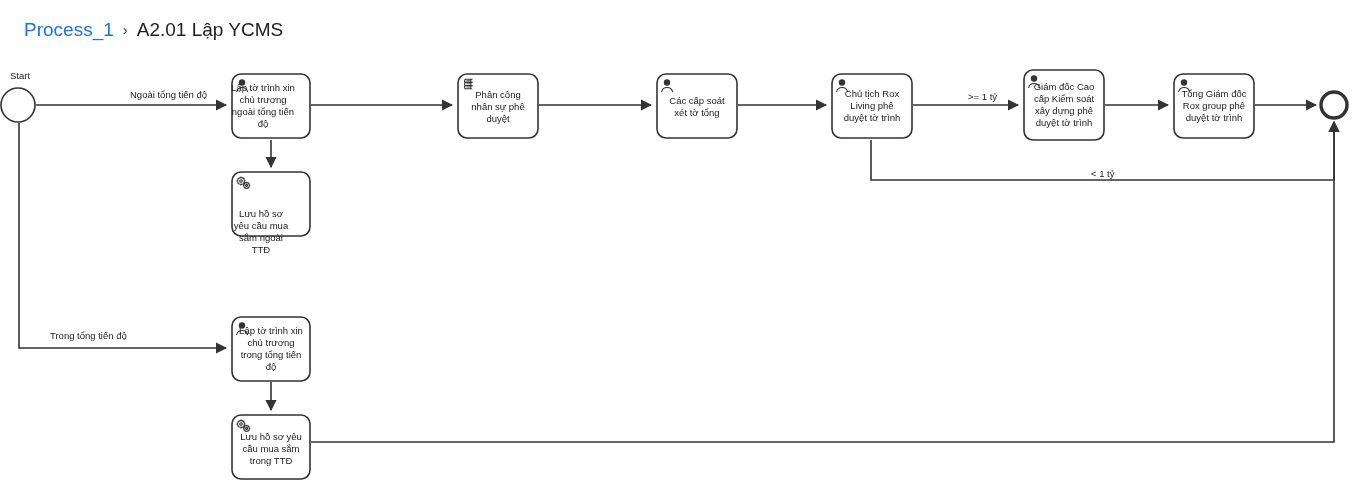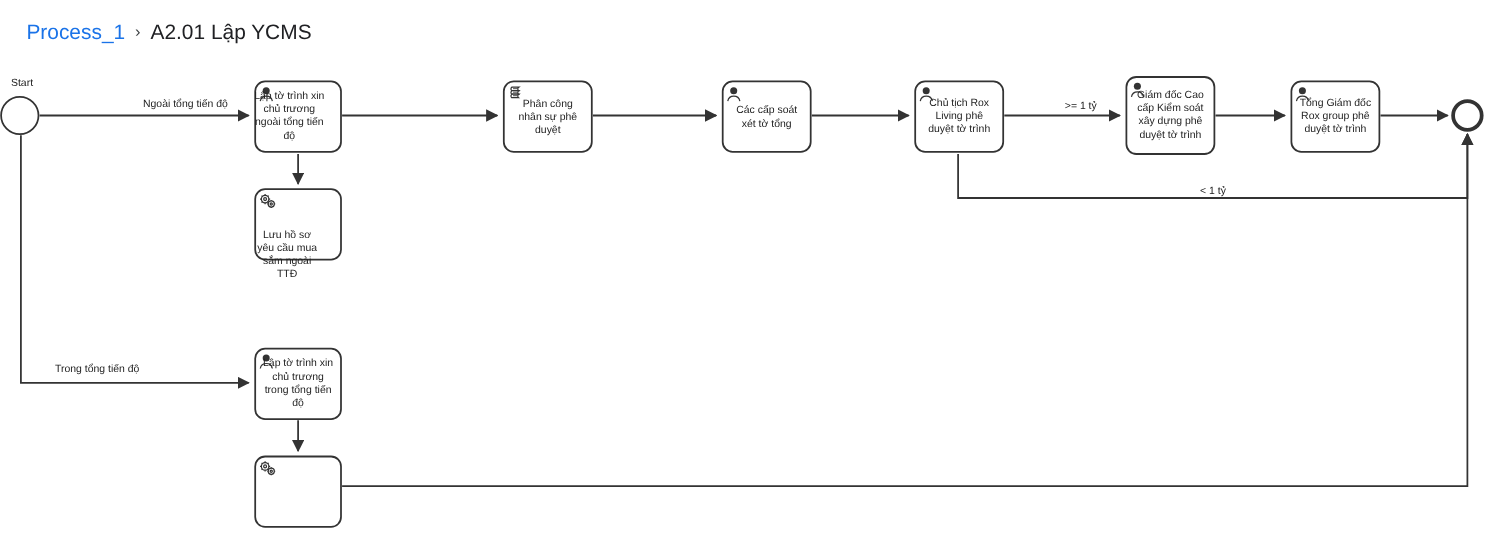--- a/index.html
+++ b/index.html
@@ -230,20 +230,23 @@
   </div>
 
   <div class="node-label task-label" style="left:234px; top:321px; width:74px; height:56px;">
     <span>Lập tờ trình xin chủ trương trong tổng tiến độ</span>
   </div>
 
   <div class="node-label task-label" style="left:1176px; top:78px; width:76px; height:56px;">
     <span>Tổng Giám đốc Rox group phê duyệt tờ trình</span>
   </div>
 
+  <div class="node-label task-label" style="left:234px; top:423px; width:74px; height:52px;">
+    <span>Lưu hồ sơ yêu cầu mua sắm trong TTĐ</span>
+  </div>
 
   <div class="edge-label" style="left:82px; top:89px;margin-left:48px;">Ngoài tổng tiến độ</div>
 
   <div class="edge-label" style="left:50px; top:330px;">Trong tổng tiến độ</div>
 
   <div class="edge-label" style="left:968px; top:91px;">&gt;= 1 tỷ</div>
 
   <div class="edge-label" style="left:1091px; top:168px;">&lt; 1 tỷ</div>
 
 </div>

